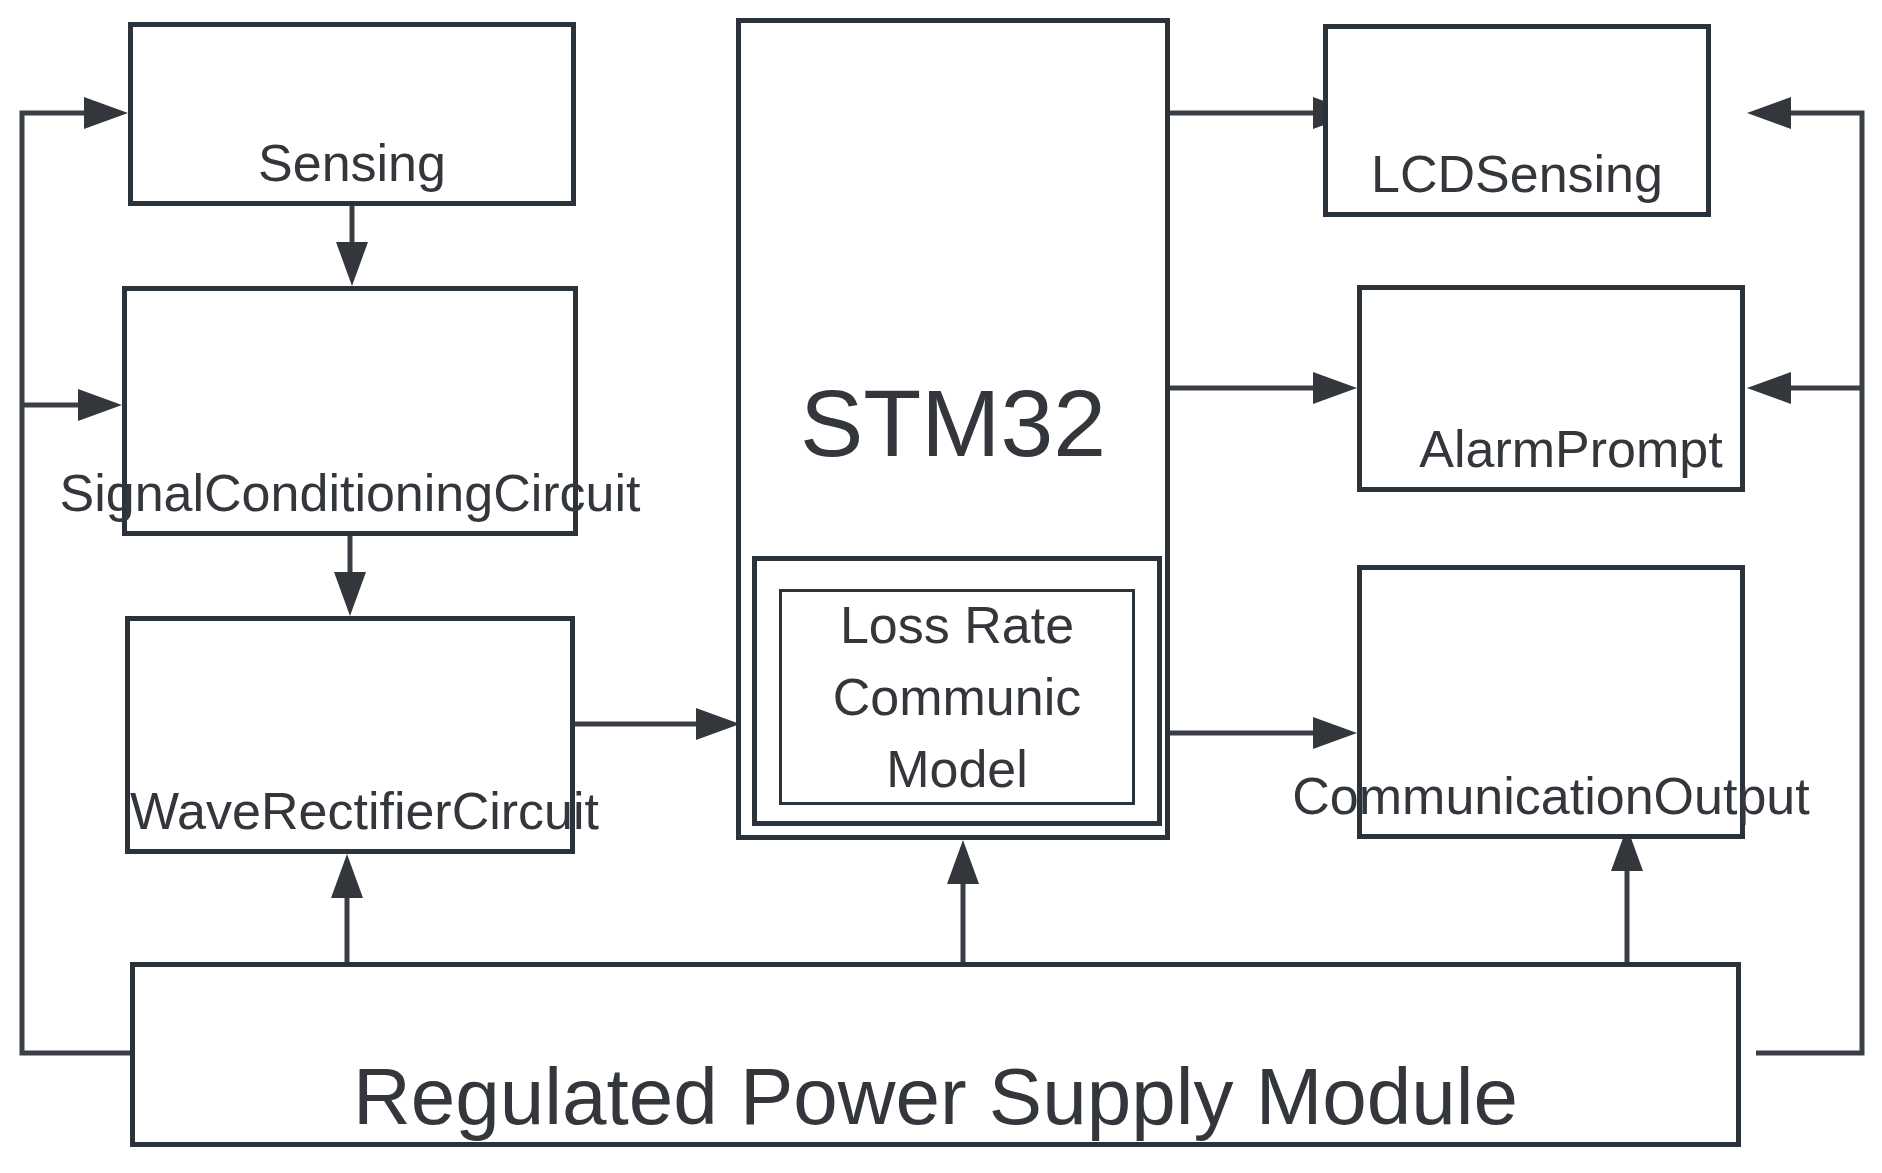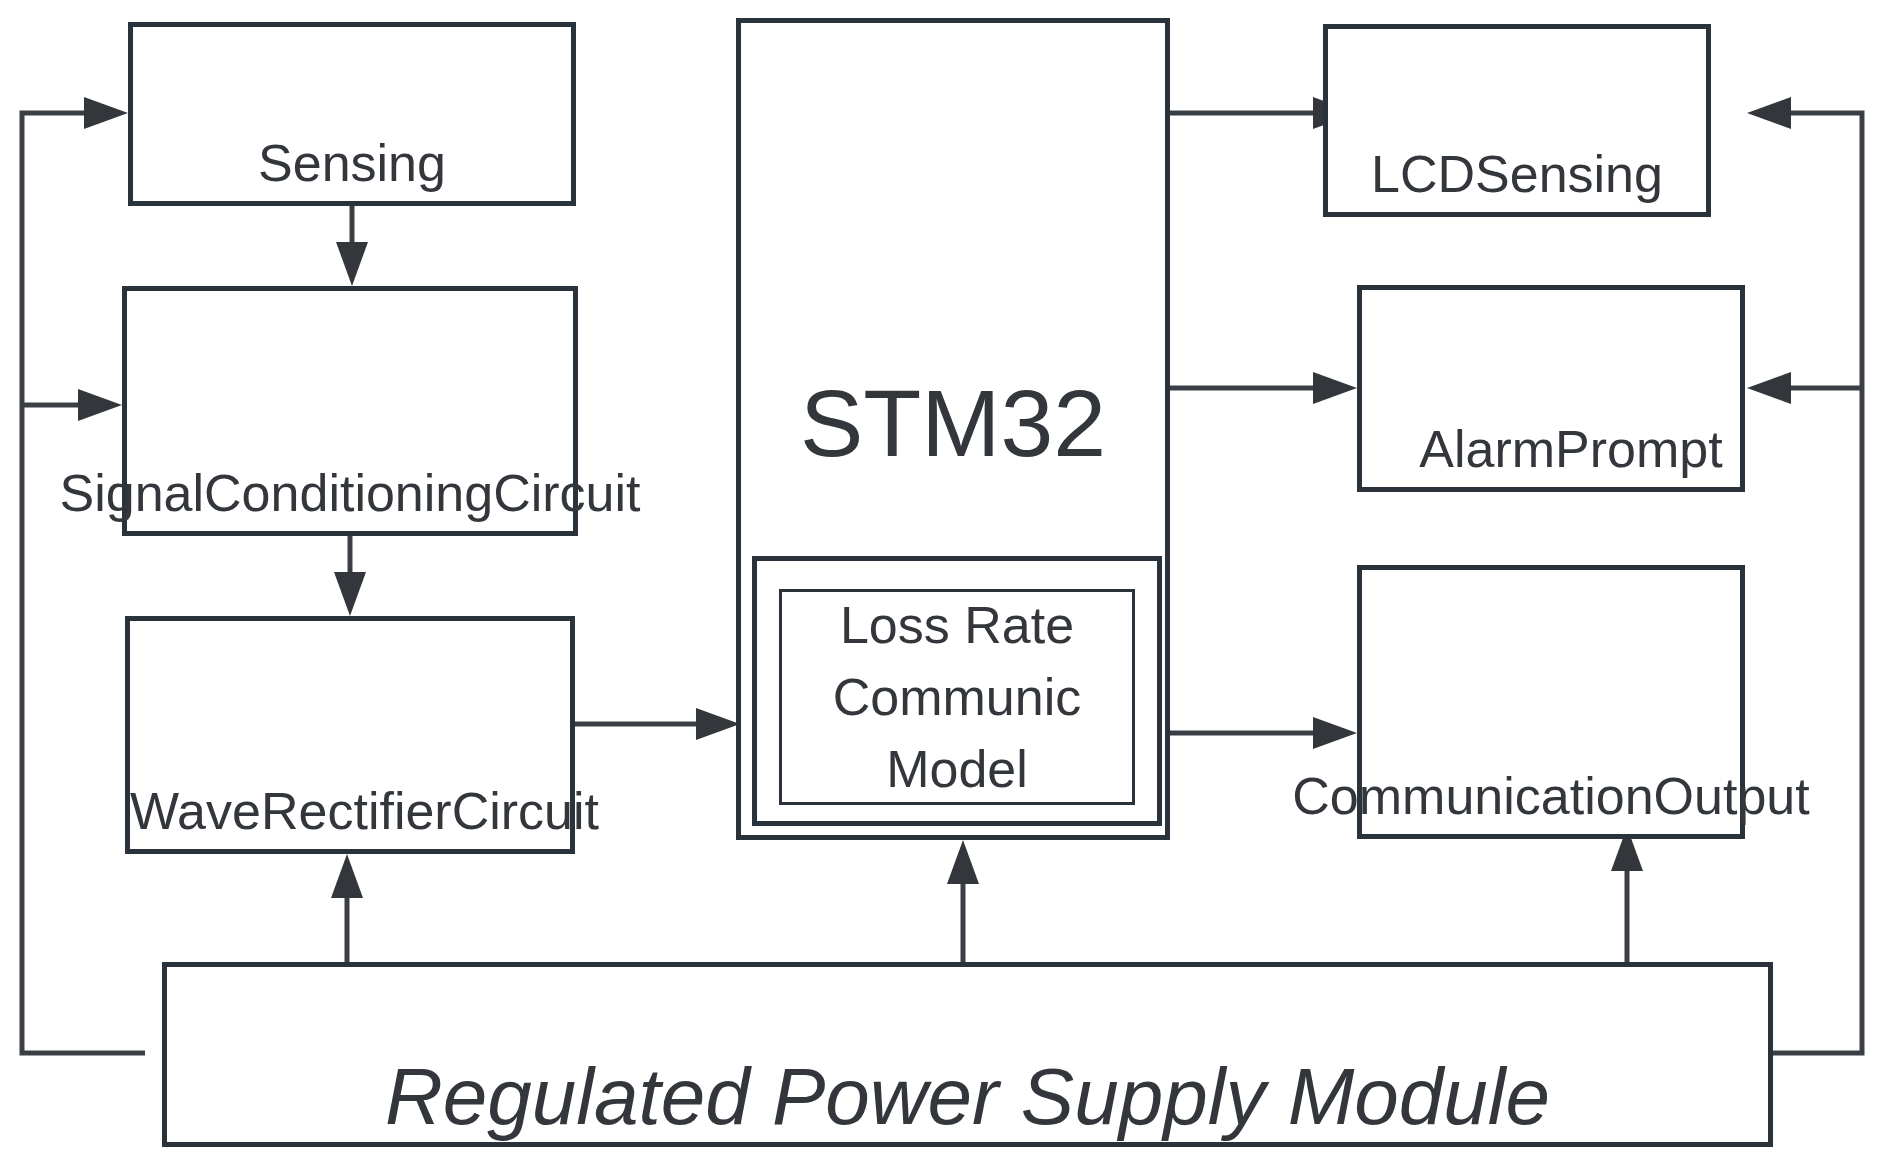--- a/index.html
+++ b/index.html
@@ -51,21 +51,21 @@
     box-sizing:border-box;
     border:3px solid var(--border);
     width:calc(100% - 12px);height:calc(100% - 12px);
     display:flex;flex-direction:column;
     align-items:center;justify-content:center;
     font-size:52px;line-height:72px;
   }
   .n-lcd  {left:1323px;top:24px;width:388px;height:193px;}
   .n-alarm{left:1357px;top:285px;width:388px;height:207px;padding-left:40px;}
   .n-comm {left:1357px;top:565px;width:388px;height:274px;}
-  .n-power{left:162px;top:962px;width:1611px;height:185px;font-size:80px;line-height:90px;font-style:italic;}
+  .n-power{left:130px;top:962px;width:1611px;height:185px;font-size:80px;line-height:90px;}
 </style>
 </head>
 <body>
 
 <div class="stage">
 
   <svg class="wires" viewBox="0 0 1882 1173">
 
     <path d="M352,206 L352,246"></path>
     <polygon points="336,242 368,242 352,286"></polygon>

